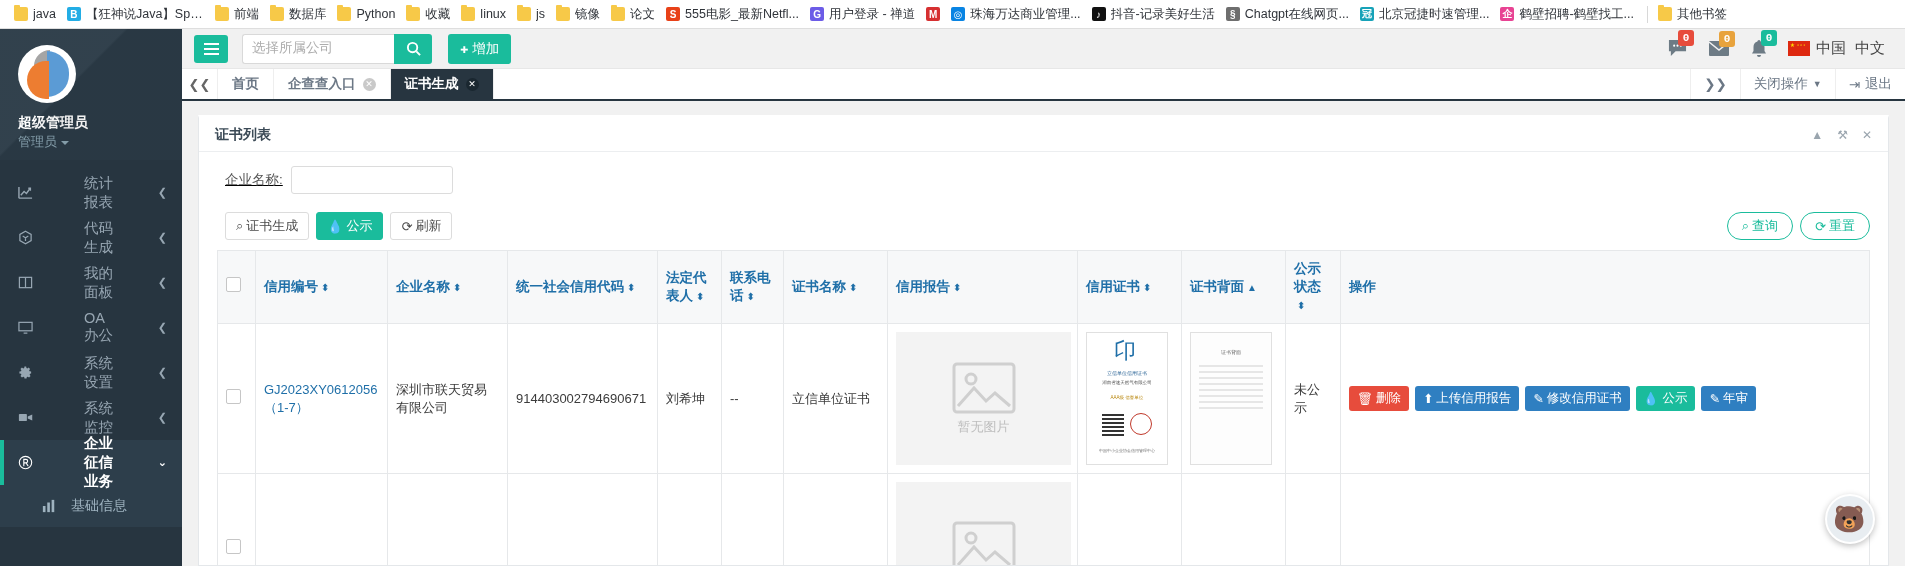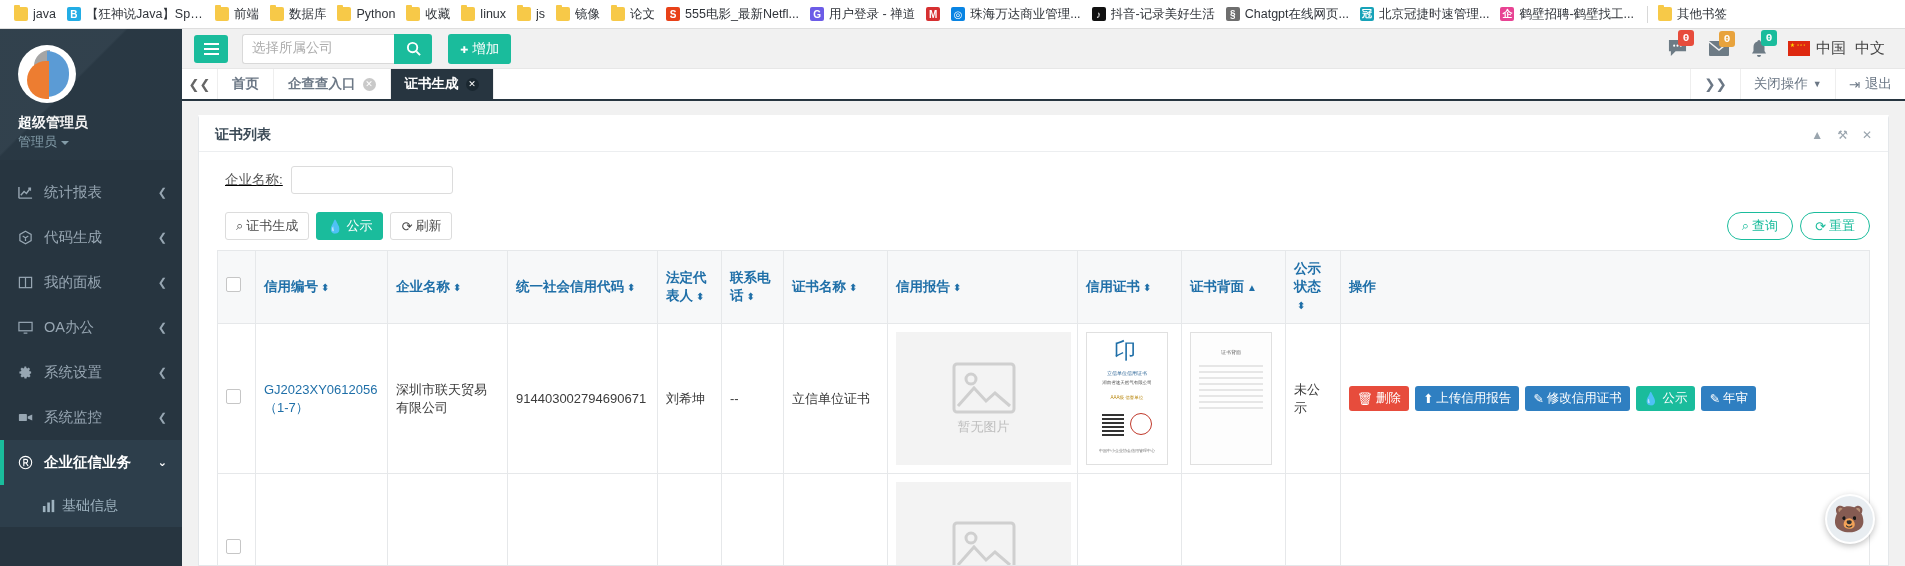--- a/index.html
+++ b/index.html
@@ -95,20 +95,21 @@
 
   .nav { padding-top: 10px; }
   .nav-item {
     display: flex; align-items: center;
     height: 45px;
     padding: 0 15px 0 18px;
     color: #97a6b2;
     font-size: 14.5px;
     cursor: pointer;
     position: relative;
+    gap: 40px;
   }
   .nav-item .ico { width: 22px; flex: 0 0 22px; display:flex; align-items:center; color:#97a6b2;}
   .nav-item .txt { flex: 1 1 auto; padding-left: 4px; }
   .nav-item .chev {
     font-size: 11px; color: #97a6b2; line-height: 1;
   }
   .nav-item.active {
     background: #2d3e4b;
     color: #ffffff;
     border-left: 4px solid #1abc9c;
@@ -116,20 +117,21 @@
     font-weight: bold;
   }
   .nav-item.active .ico, .nav-item.active .chev { color: #ffffff; }
   .nav-sub {
     display: flex; align-items: center;
     height: 42px;
     padding-left: 42px;
     background: #2d3e4b;
     color: #9fb3c0;
     font-size: 14px;
+    gap: 9px;
   }
   .nav-sub .ico { width: 20px; flex: 0 0 20px; display:flex; align-items:center;}
 
   
   .main { flex: 1 1 auto; display: flex; flex-direction: column; background: #f1f1f1; min-width:0; }
 
   .topbar {
     height: 46px; background: #f1f1f1;
     display: flex; align-items: center;
     padding: 0 14px 0 12px;

